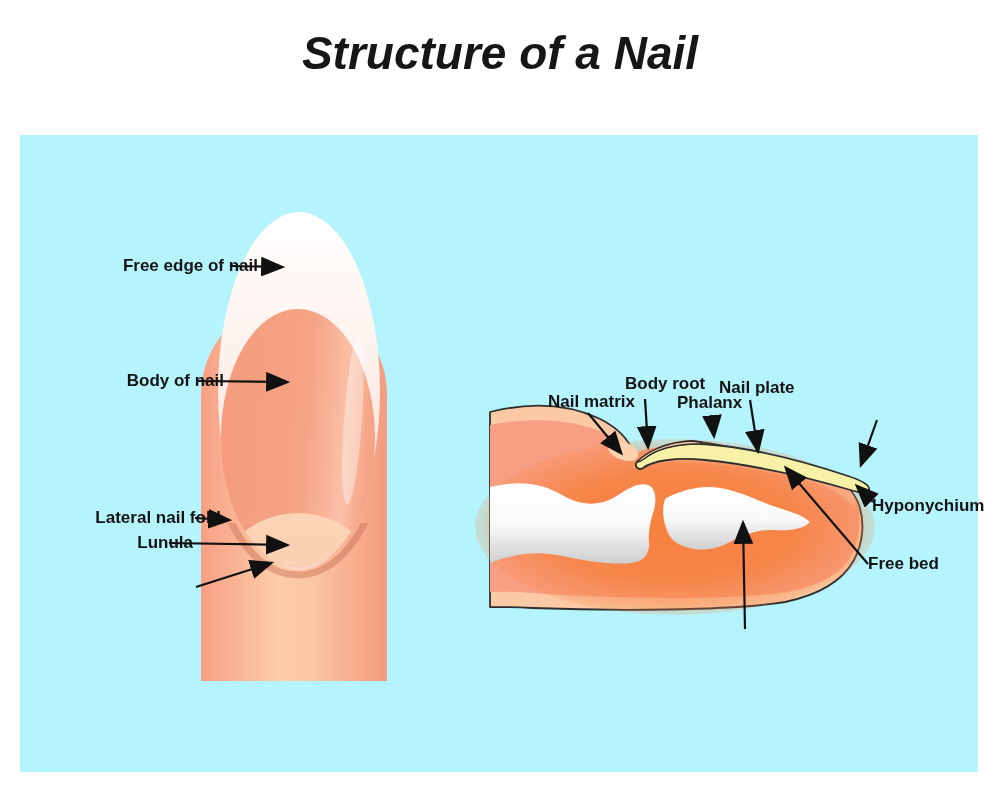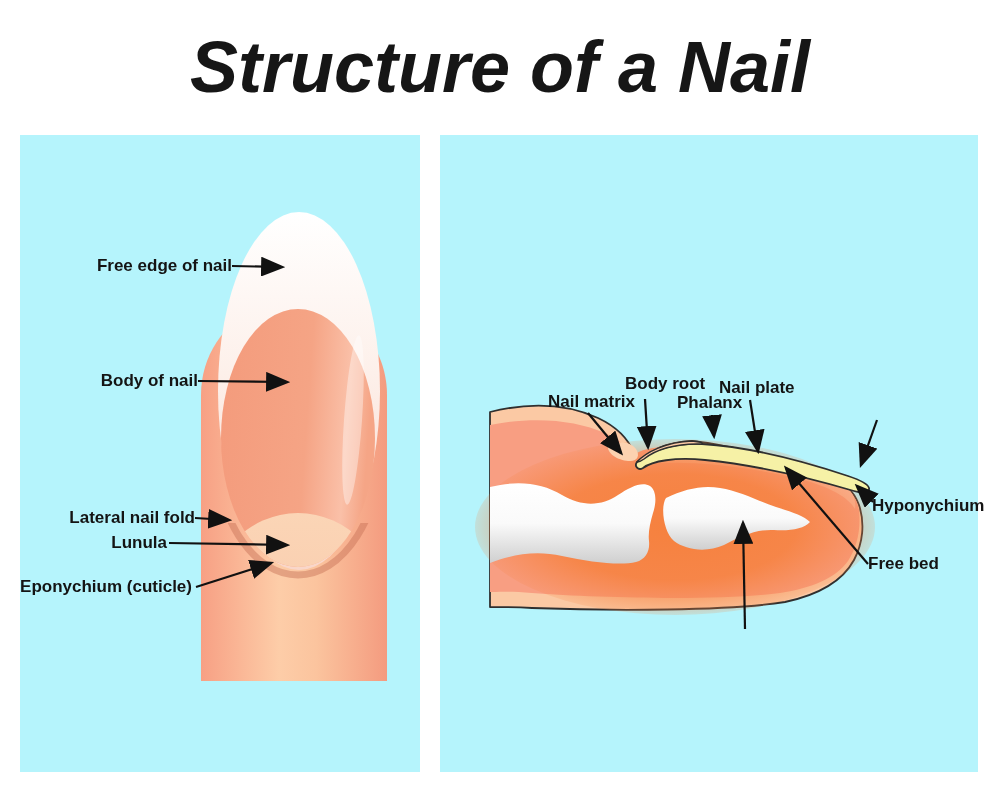--- a/index.html
+++ b/index.html
@@ -2,25 +2,25 @@
 <html><head>
 <meta charset="utf-8">
 <style>
   html,body{margin:0;padding:0;}
   body{
     width:1000px;height:800px;position:relative;background:#ffffff;
     font-family:"Liberation Sans", sans-serif;overflow:hidden;
   }
   .title{
     position:absolute;left:0;top:26px;width:1000px;text-align:center;
-    font-size:72px;font-style:italic;font-weight:600;color:#161616;
+    font-size:46px;font-style:italic;font-weight:600;color:#161616;
     letter-spacing:0px;
   }
   .panel{position:absolute;top:135px;height:637px;background:#b5f4fc;}
-  #left-panel{left:20px;width:400px;}
+  #left-panel{left:20px;width:400px;padding-left:26px;}
   #right-panel{left:440px;width:538px;}
   .panel svg{position:absolute;left:0;top:0;}
   .lbl{
     position:absolute;font-size:17px;font-weight:600;color:#141414;
     white-space:nowrap;line-height:21px;
   }
   .r{text-align:right;}
 </style>
 </head>
 <body>
@@ -82,21 +82,20 @@
       <line x1="175" y1="383" x2="209" y2="385" marker-end="url(#ah1)"></line>
       <line x1="149" y1="408" x2="267" y2="410" marker-end="url(#ah1)"></line>
       <line x1="176" y1="452" x2="251" y2="428" marker-end="url(#ah1)"></line>
     </g>
   </svg>
 
   <div class="lbl r" style="right:188px;top:120px">Free edge of nail</div>
   <div class="lbl r" style="right:222px;top:235px">Body of nail</div>
   <div class="lbl r" style="right:225px;top:372px">Lateral nail fold</div>
   <div class="lbl r" style="right:253px;top:397px">Lunula</div>
-  <div class="lbl r" style="right:228px;top:441px">Eponychium (cuticle)</div>
 </div>
 
 <div class="panel" id="right-panel">
   <svg width="538" height="637" viewBox="0 0 538 637">
     <defs>
       <radialGradient id="glowO" cx="0.5" cy="0.5" r="0.55">
         <stop offset="0" stop-color="#f6813e"></stop>
         <stop offset="0.55" stop-color="#f6813e" stop-opacity="0.85"></stop>
         <stop offset="1" stop-color="#f6813e" stop-opacity="0"></stop>
       </radialGradient>

